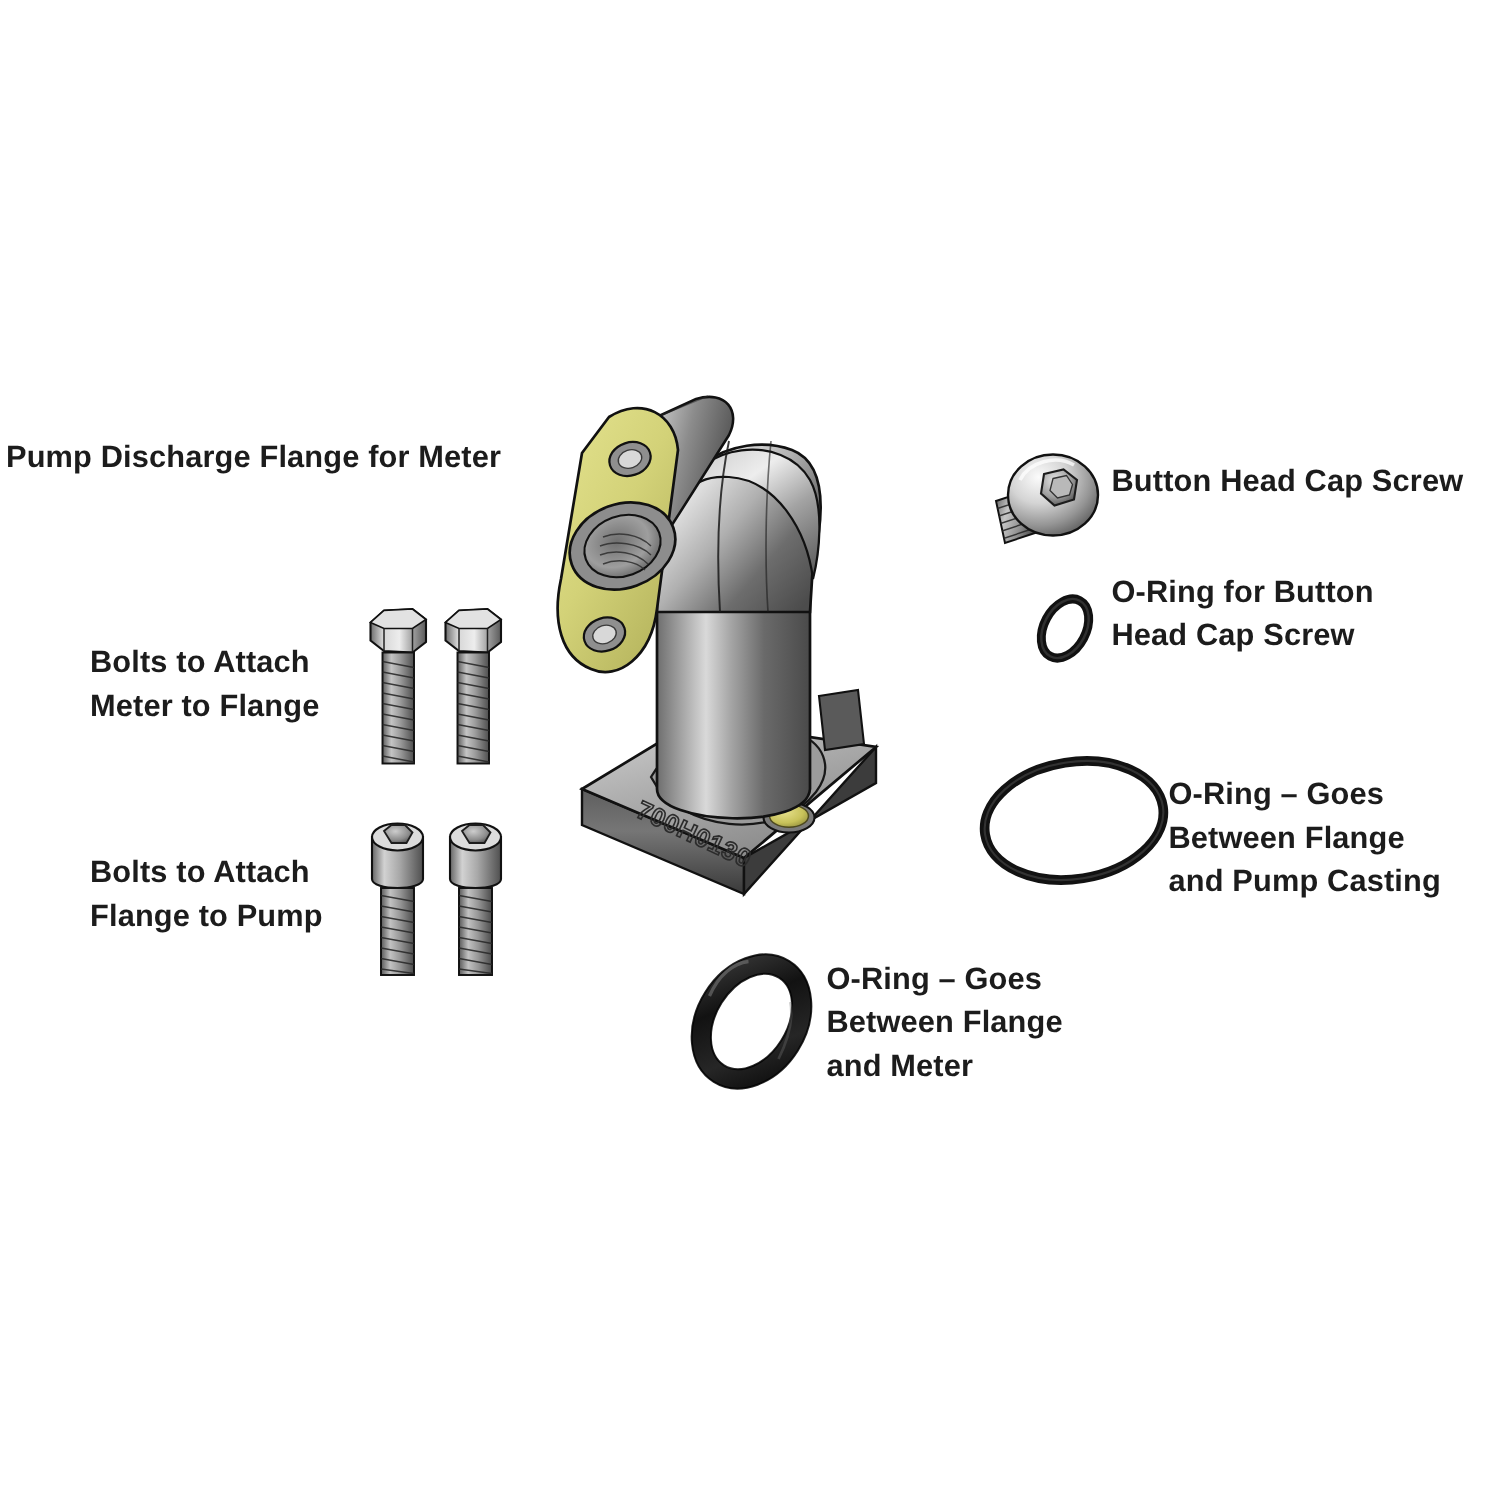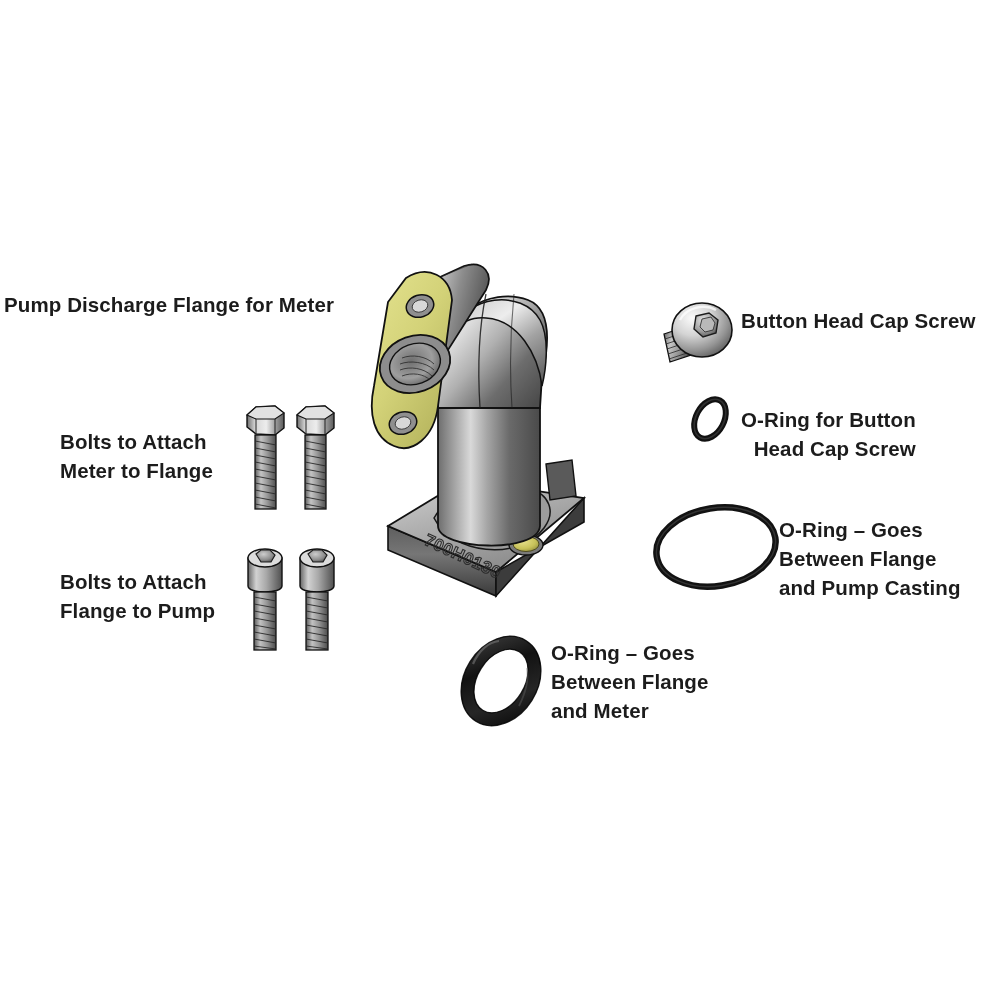--- a/index.html
+++ b/index.html
@@ -36,21 +36,21 @@
     -webkit-font-smoothing: antialiased;
   }
   .label.right  { text-align: left; }
   .label.leftal { text-align: left; }
 
   
   #lbl-discharge-flange { left: 4px;   top: 290px; }
   #lbl-bolts-meter      { left: 60px;  top: 427px; }
   #lbl-bolts-pump       { left: 60px;  top: 567px; }
   #lbl-button-screw     { left: 741px; top: 306px; text-align: right; }
-  #lbl-oring-button     { left: 741px; top: 405px; text-align: right; }
+  #lbl-oring-button     { left: 741px; top: 380px; }
   #lbl-oring-pump       { left: 779px; top: 515px; }
   #lbl-oring-meter      { left: 551px; top: 638px; }
 
   .art {
     position: absolute;
   }
   svg { display: block; overflow: visible; }
 </style>
 </head>
 <body>

